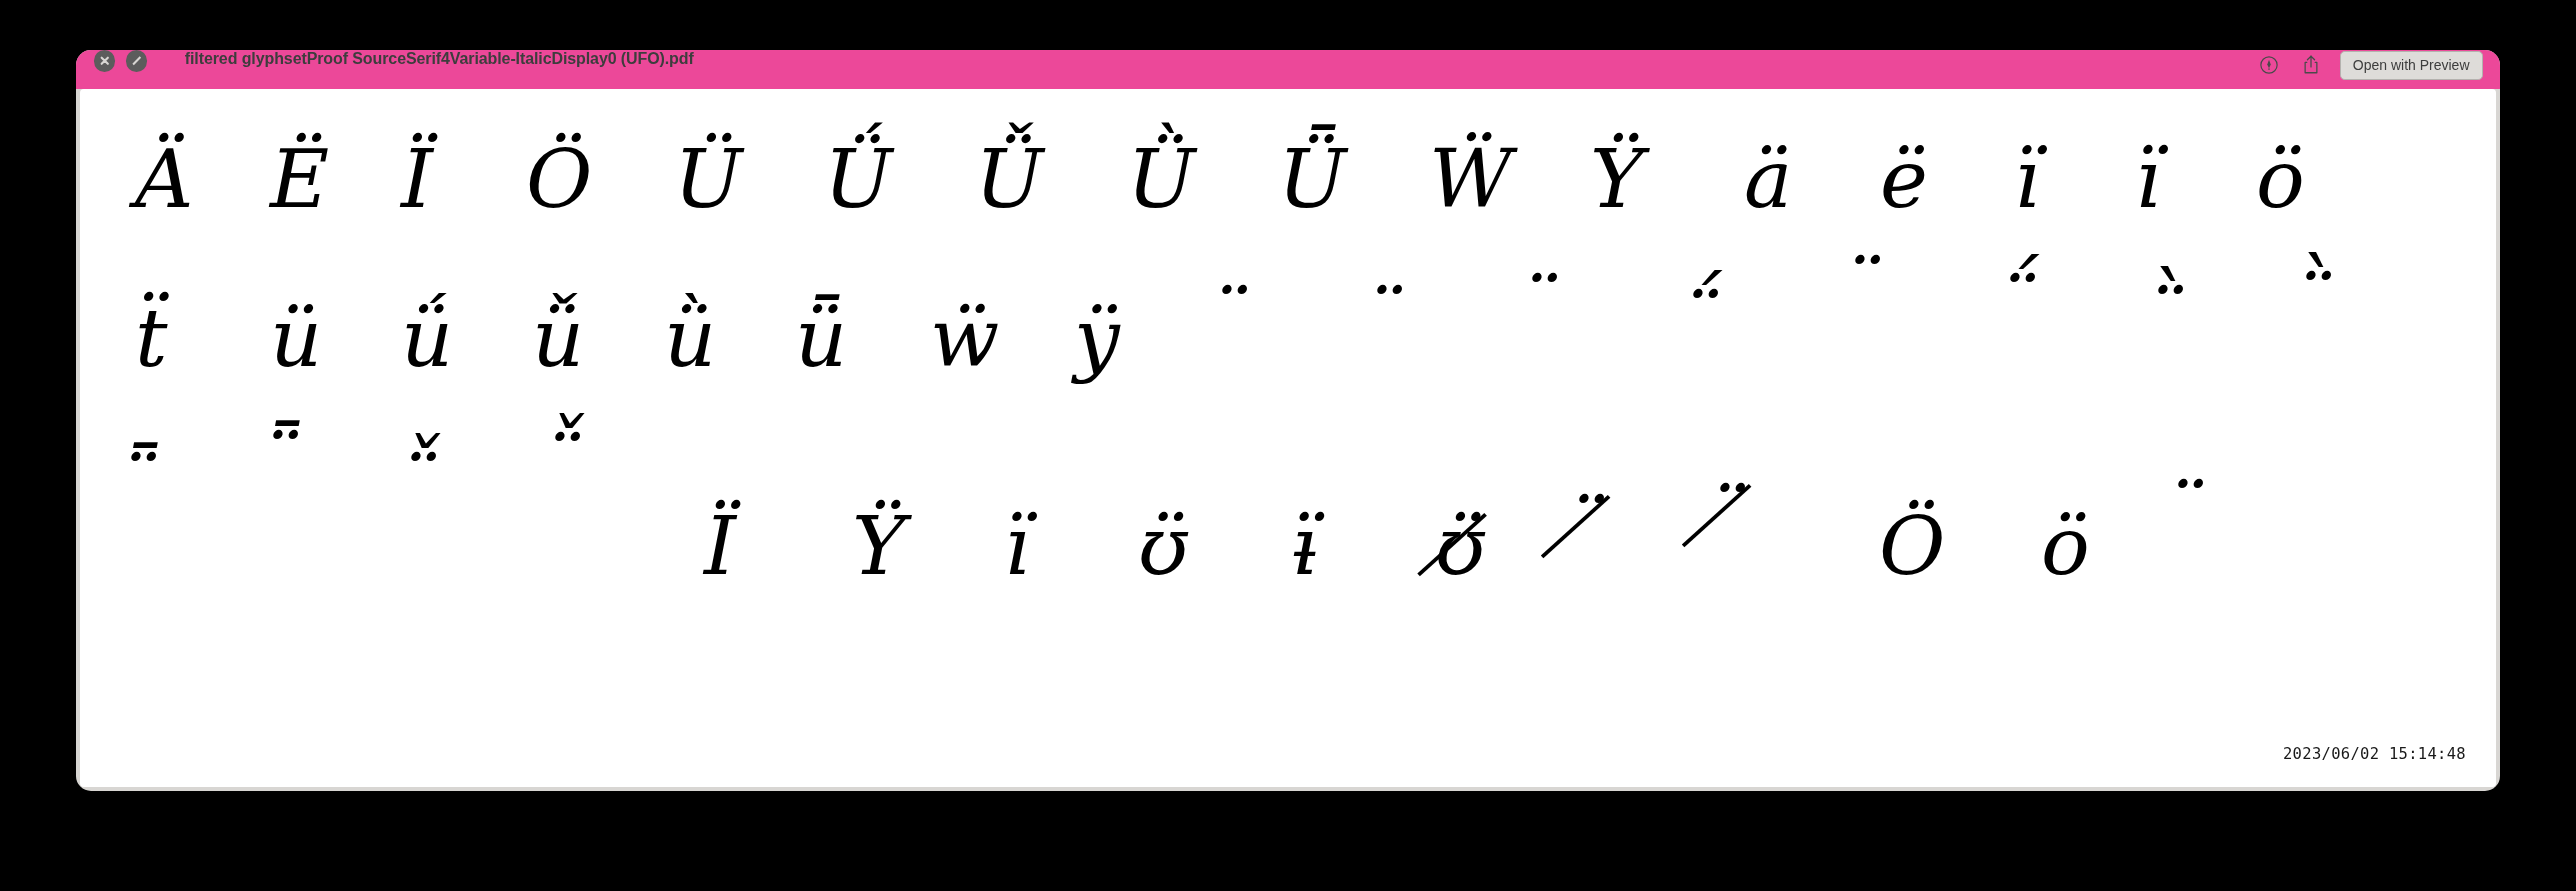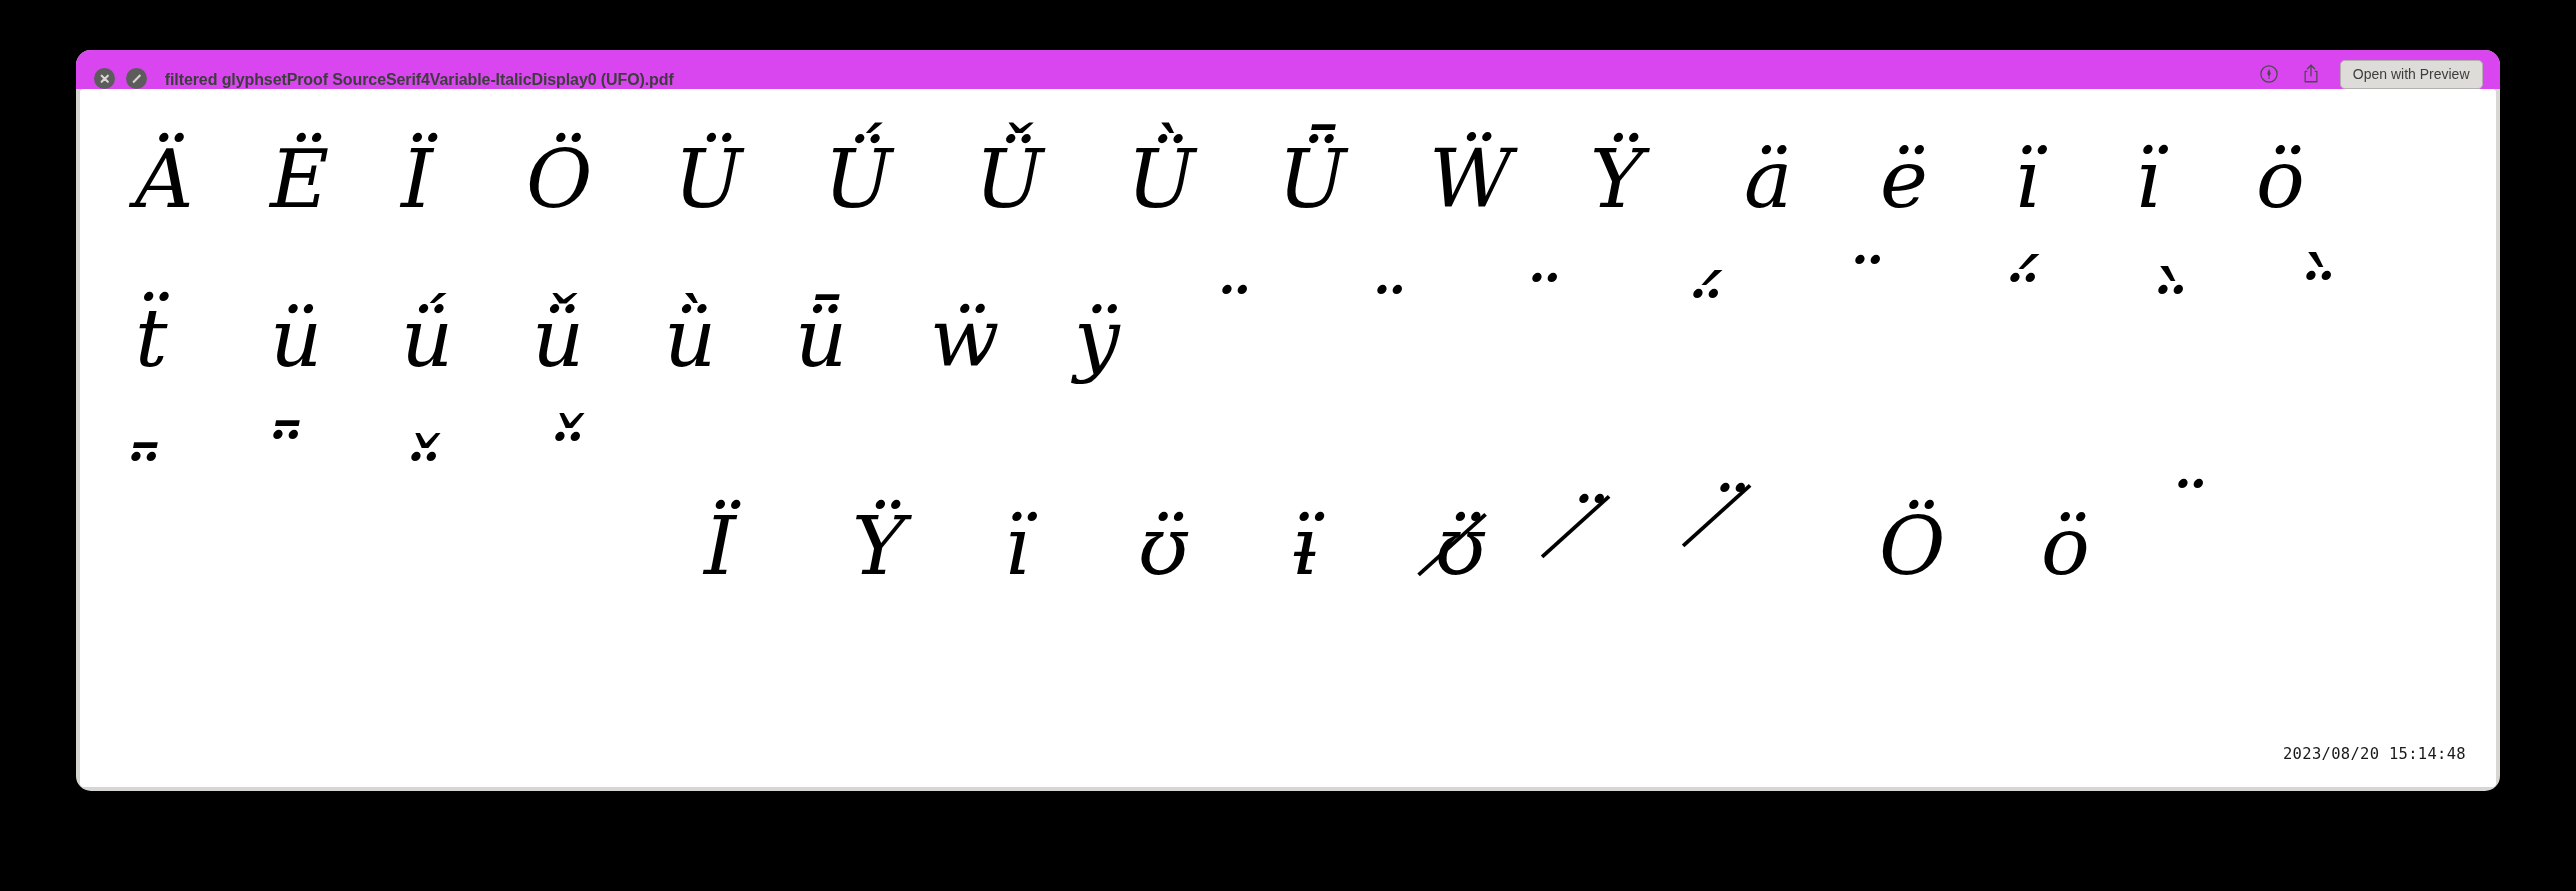--- a/index.html
+++ b/index.html
@@ -29,25 +29,26 @@
     overflow: hidden;
     display: flex;
     flex-direction: column;
   }
 
   
   .titlebar {
     position: relative;
     height: 39px;
     flex: 0 0 39px;
-    background: #d946ef;
-    display: flex;
-    align-items: flex-end;
+    background: #ec4899;
+    display: flex;
+    align-items: flex-start;
     padding: 0 0 0 17.5px;
     box-sizing: border-box;
+    gap: 20px;
   }
   .tb-left {
     display: flex;
     align-items: center;
     gap: 10.8px;
   }
   .tb-btn {
     width: 21.5px;
     height: 21.5px;
     border-radius: 50%;
@@ -235,17 +236,17 @@
         <span class="glyph big" style="left: 924px; top: 417px; font-size: 81px;">ı̈</span>
         <span class="glyph big" style="left: 1058px; top: 417px; font-size: 81px;">ʊ̈</span>
         <span class="glyph big" style="left: 1213px; top: 417px; font-size: 81px;">ɨ̈</span>
         <span class="glyph big" style="left: 1355px; top: 417px; font-size: 81px;">ʊ̸̈</span>
         <span class="glyph big" style="left: 1503px; top: 399px; font-size: 81px;">&nbsp;̸̈</span>
         <span class="glyph big" style="left: 1644px; top: 388px; font-size: 81px;">&nbsp;̸̈</span>
         <span class="glyph big" style="left: 1799px; top: 417px; font-size: 81px;">Ö</span>
         <span class="glyph big" style="left: 1961px; top: 417px; font-size: 81px;">ö</span>
         <span class="glyph big" style="left: 2102px; top: 384px; font-size: 81px;">&nbsp;̈</span>
       </div>
-    <div class="timestamp">2023/08/20 15:14:48</div>
+    <div class="timestamp">2023/06/02 15:14:48</div>
   </div>
 
 </div>
 
 
 </body></html>

